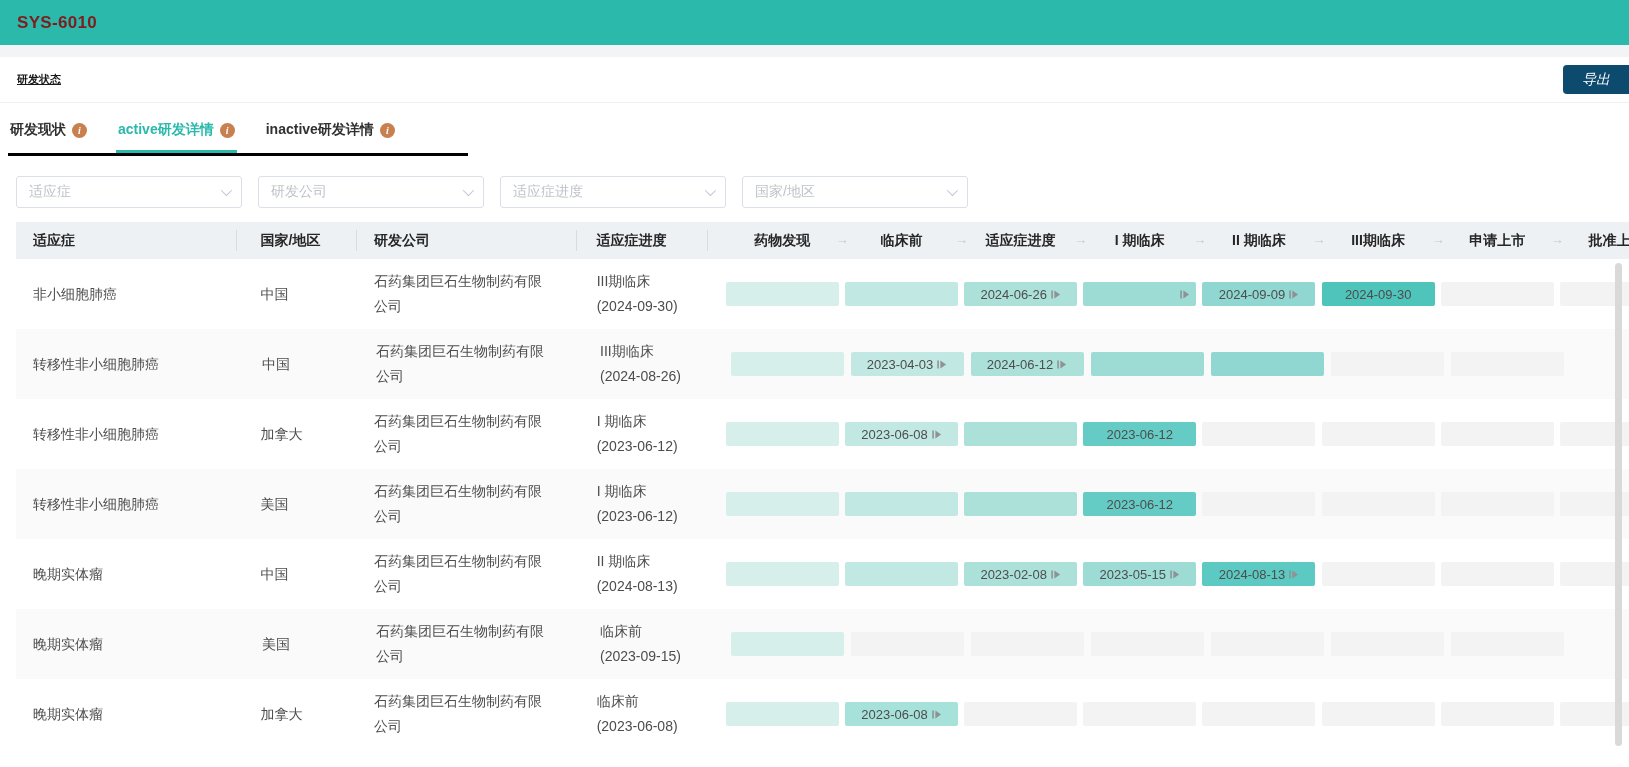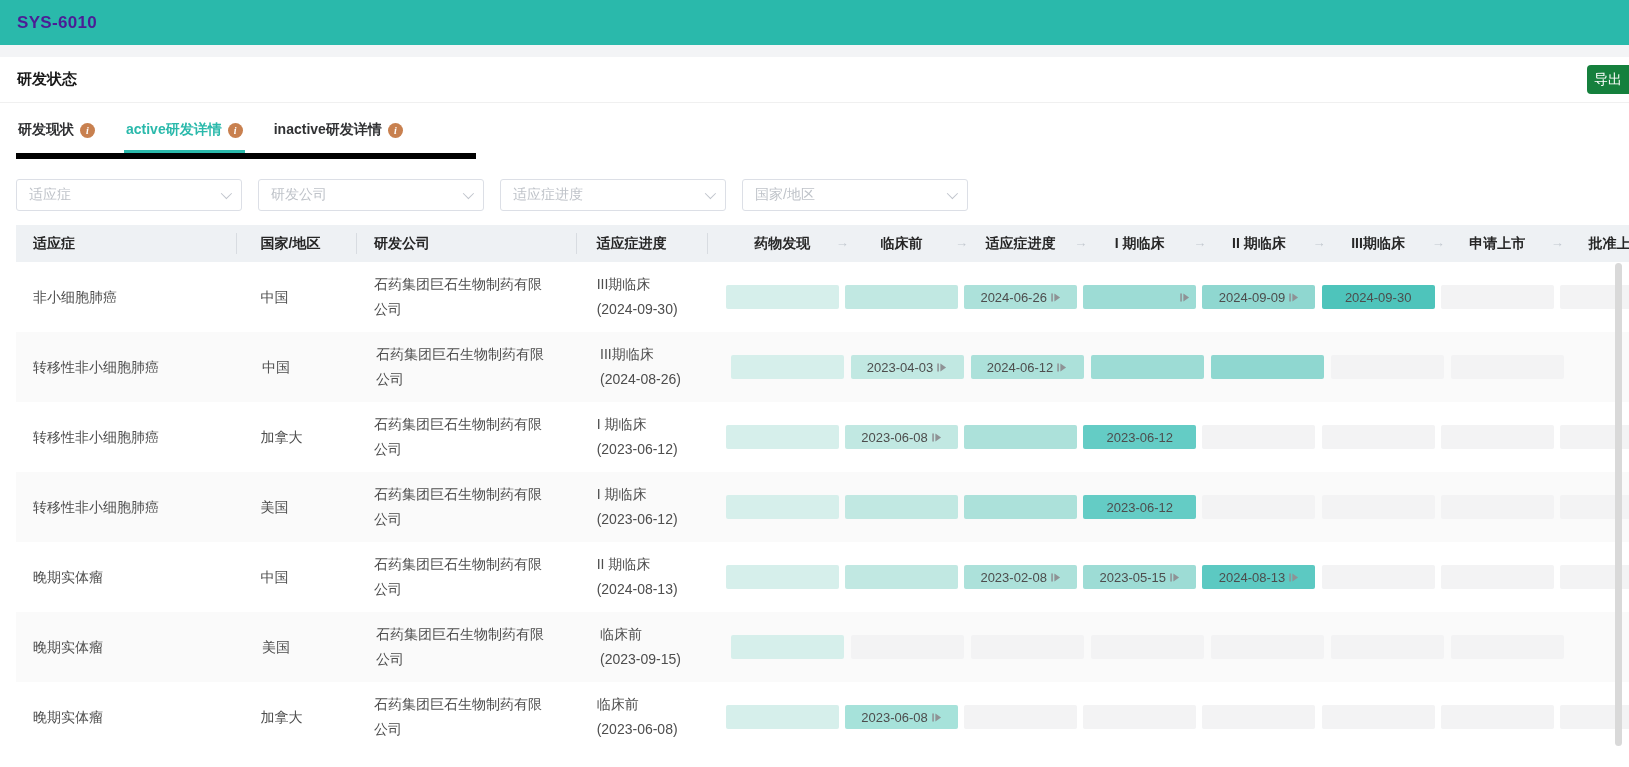--- a/index.html
+++ b/index.html
@@ -1,27 +1,27 @@
 <!DOCTYPE html>
 <html><head>
 <meta charset="utf-8">
 <style>
   * { margin:0; padding:0; box-sizing:border-box; }
   html,body { width:1629px; height:767px; overflow:hidden; background:#fff;
     font-family:"Liberation Sans","DejaVu Sans",sans-serif; }
   .topbar { height:45px; background:#2ab9ab; display:flex; align-items:center; padding-left:17px; }
-  .topbar-title { color:#4c1d95; font-size:17px; font-weight:bold; letter-spacing:.3px; }
+  .topbar-title { color:#7f1d1d; font-size:17px; font-weight:bold; letter-spacing:.3px; }
   .gap-band { height:12px; background:#f3f4f6; }
   .section-row { height:46px; display:flex; align-items:center; justify-content:space-between;
     padding-left:17px; border-bottom:1px solid #f0f0f0; }
-  .section-title { font-size:15px; font-weight:bold; color:#1a1a1a; }
-  .export-btn { width:42px; height:29px; background:#15803d; color:#fff; font-size:14px;
-    border:none; border-radius:4px 0 0 4px; cursor:pointer; display:flex; align-items:center; justify-content:center; }
+  .section-title { font-size:11px; font-weight:bold; color:#1a1a1a;text-decoration:underline; }
+  .export-btn { width:66px; height:29px; background:#0c4a6e; color:#fff; font-size:14px;
+    border:none; border-radius:4px 0 0 4px; cursor:pointer; display:flex; align-items:center; justify-content:center;font-style:italic; }
   
-  .tabs-row { margin-left:16px; width:460px; display:flex; border-bottom:6px solid #000000; padding-top:12px; }
+  .tabs-row { margin-left:8px; width:460px; display:flex; border-bottom:3px solid #000000; padding-top:12px; }
   .tab { display:flex; align-items:center; gap:6px; padding:6px 2px 11px 2px; margin-right:27px;
     font-size:14px; font-weight:bold; color:#303133; cursor:pointer; border-bottom:3px solid transparent; }
   .tab.active { color:#2ab9ab; border-bottom-color:#2ab9ab; }
   .info-icon { width:15px; height:15px; border-radius:50%; background:#c8804f; color:#fff;
     font-size:10px; font-weight:bold; font-style:italic; display:inline-flex; align-items:center; justify-content:center;
     font-family:"Liberation Serif","DejaVu Serif",serif; }
   
   .filters-row { display:flex; gap:16px; margin:20px 16px 14px 16px; }
   .select-box { width:226px; height:32px; border:1px solid #dcdfe6; border-radius:3px;
     display:flex; align-items:center; justify-content:space-between; padding:0 12px; background:#fff; cursor:pointer; }

